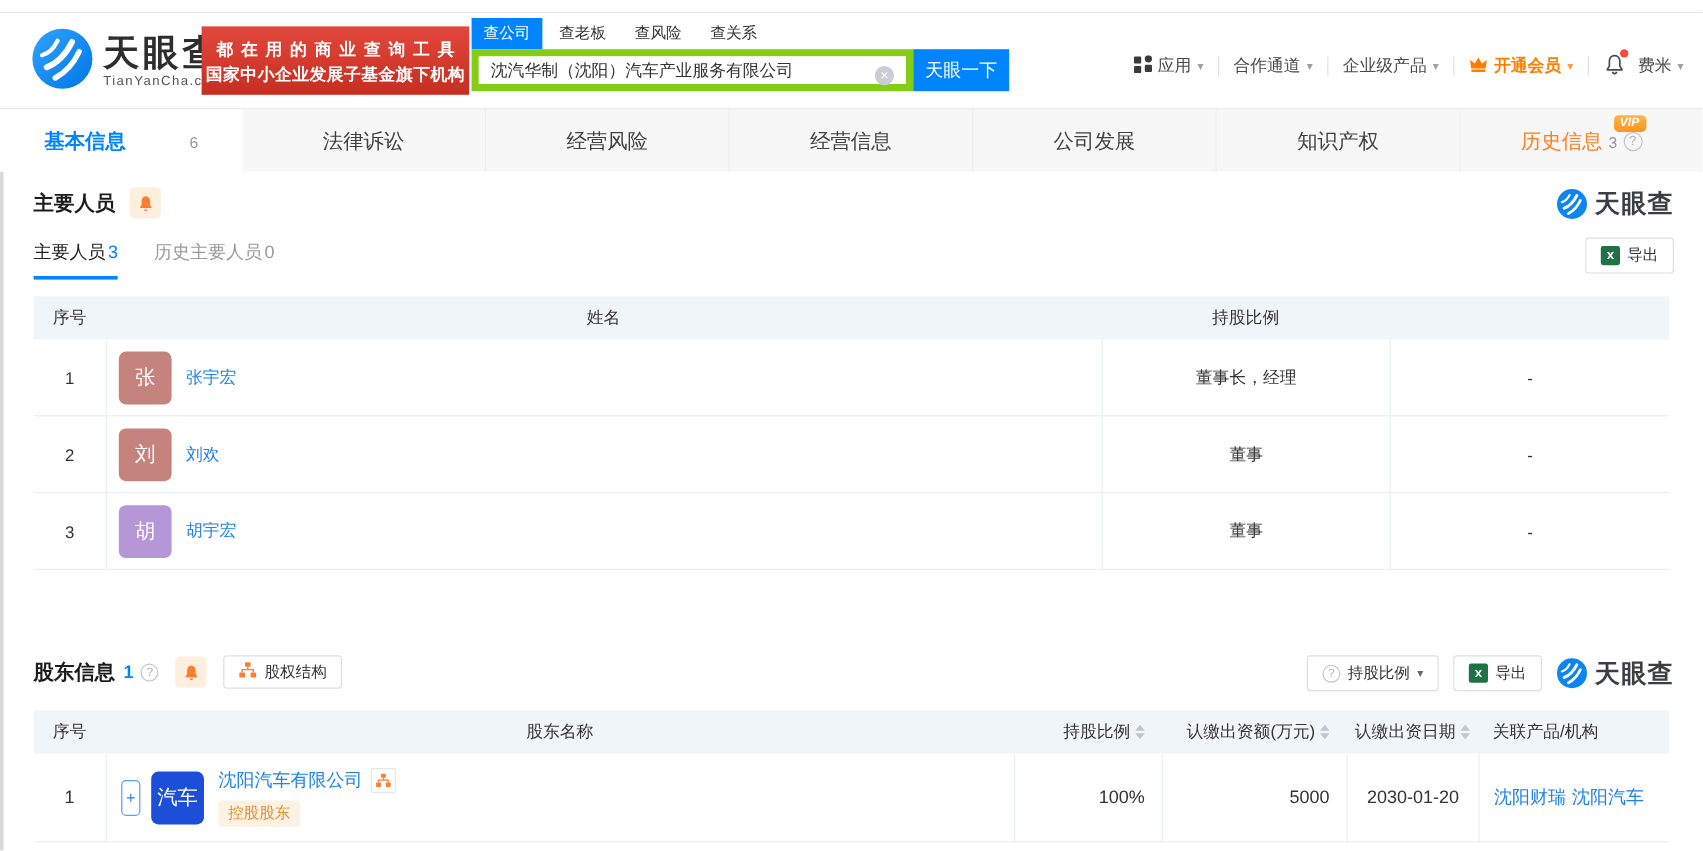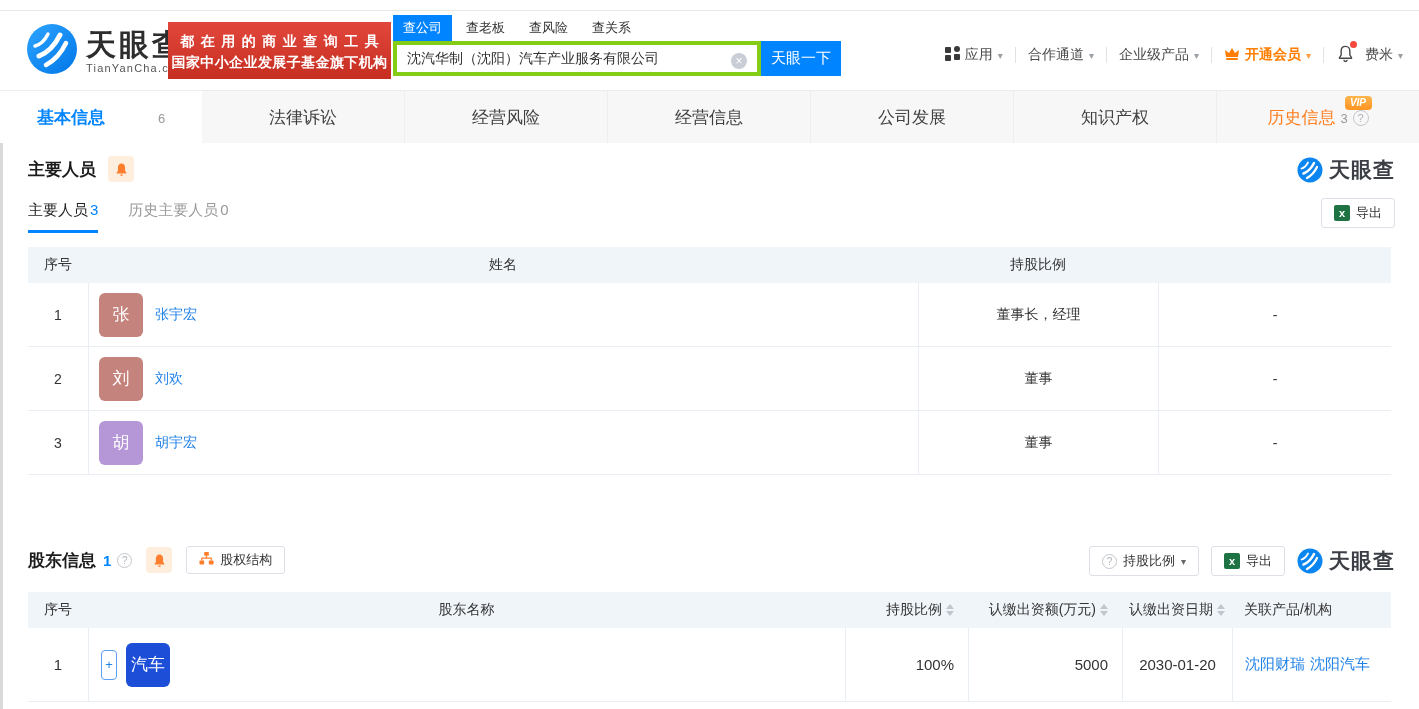--- a/index.html
+++ b/index.html
@@ -16,21 +16,21 @@
   .logo svg { margin-right:8px; }
   .banner { position:absolute; left:168px; top:11px; width:223px; height:57px; background:linear-gradient(180deg,#e2473b,#c62e22); color:#fff; display:flex; flex-direction:column; justify-content:center; align-items:center; }
   .banner-line1 { font-size:14px; font-weight:bold; letter-spacing:6.5px; text-indent:6.5px; line-height:22px; }
   .banner-line2 { font-size:14px; font-weight:bold; letter-spacing:0.4px; line-height:20px; }
 
   .search-area { position:absolute; left:393px; top:5px; }
   .search-tabs { display:flex; align-items:flex-end; height:25px; }
   .stab { font-size:13px; color:#333; padding:4px 10px 4px 10px; margin-right:4px; cursor:pointer; }
   .stab.active { background:#0084ff; color:#fff; }
   .search-row { display:flex; }
-  .search-input-wrap { position:relative; width:368px; height:35px; border:4px solid #84cc16; background:#fff; }
+  .search-input-wrap { position:relative; width:368px; height:35px; border:6px solid #84cc16; background:#fff; }
   .search-input-wrap input { width:100%; height:100%; border:none; outline:none; font-size:14px; color:#333; padding:0 34px 0 10px; font-family:inherit; }
   .clear-icon { position:absolute; right:10px; top:8px; width:16px; height:16px; background:#c9ced6; border-radius:50%; color:#fff; font-size:12px; line-height:16px; text-align:center; cursor:pointer; }
   .search-btn { width:80px; height:35px; background:#0084ff; color:#fff; border:none; font-size:15px; cursor:pointer; font-family:inherit; }
 
   .top-nav { position:absolute; right:16px; top:33px; display:flex; align-items:center; font-size:14px; color:#4a4a4a; }
   .nav-item { display:flex; align-items:center; gap:5px; cursor:pointer; white-space:nowrap; }
   .nav-item .caret { color:#9aa0a6; font-size:10px; }
   .nav-item.vip { color:#ff7e00; font-weight:bold; }
   .nav-divider { width:1px; height:16px; background:#e2e2e2; margin:0 12px; }
   .bell-wrap { position:relative; margin-right:10px; cursor:pointer; }
@@ -375,20 +375,34 @@
             <i class="dn"></i>
           </span>
       </div>
       <div class="cell pl">关联产品/机构</div>
     </div>
     <div class="tbl-row">
       <div class="cell center">1</div>
       <div class="cell bl pad-l">
         <span class="expand-btn">+</span>
         <span class="avatar av-tan">汽车</span>
+        <span class="sh-name-block">
+          <span class="sh-name-line">
+            <span class="sh-name-link">沈阳汽车有限公司</span>
+            <span class="org-box">
+              <svg width="13" height="13" viewBox="0 0 16 16">
+                <rect x="5.5" y="1" width="5" height="4" rx="0.8" fill="#ff7e2e"></rect>
+                <rect x="0.5" y="10" width="5" height="4.5" rx="0.8" fill="#ff7e2e"></rect>
+                <rect x="10.5" y="10" width="5" height="4.5" rx="0.8" fill="#ff7e2e"></rect>
+                <path d="M8 5 L8 7.5 M3 10 L3 7.5 L13 7.5 L13 10" stroke="#ff7e2e" stroke-width="1.3" fill="none"></path>
+              </svg>
+            </span>
+          </span>
+          <span class="holder-tag">控股股东</span>
+        </span>
       </div>
       <div class="cell bl right pr">100%</div>
       <div class="cell bl right pr">5000</div>
       <div class="cell bl center">2030-01-20</div>
       <div class="cell bl pl">
         <span class="rel-links">
           <span>沈阳财瑞</span>
           <span>沈阳汽车</span>
         </span>
       </div>

